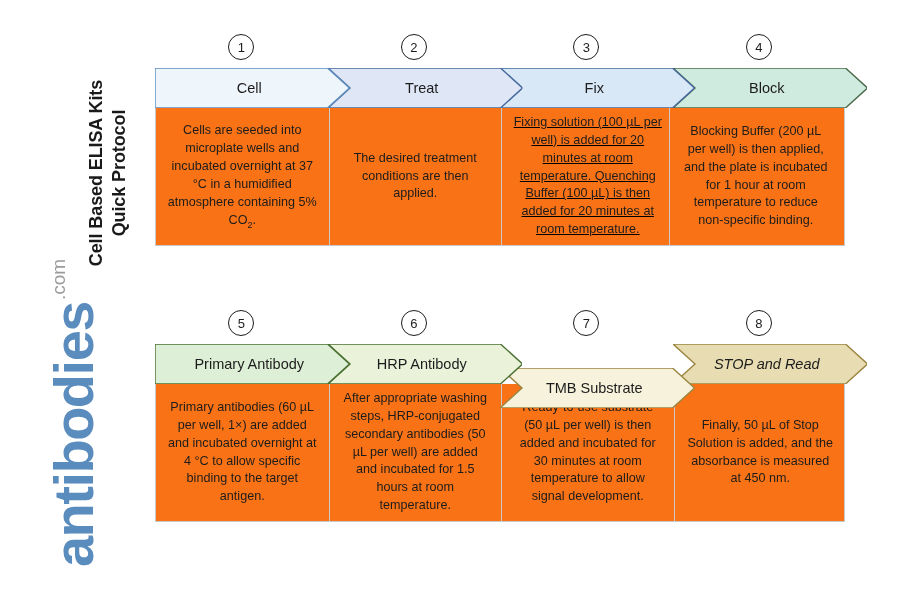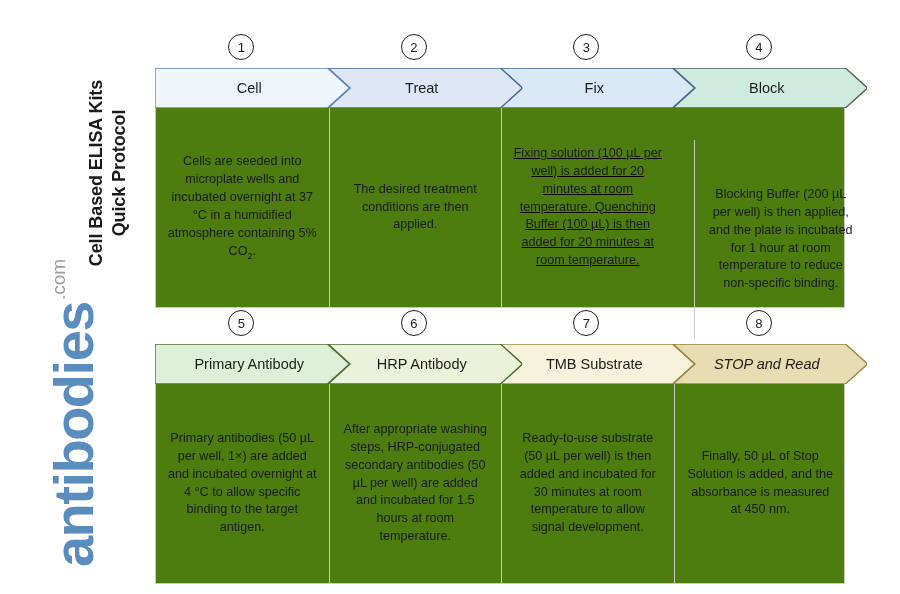--- a/index.html
+++ b/index.html
@@ -127,24 +127,24 @@
     font-size: 14.5px;
     color: #1c1c1c;
     text-align: center;
     padding-right: 6px;
     line-height: 1;
   }
 
   
   .desc-strip {
     position: relative;
-    height: 200px;
+    height: 138px;
     border: 1px solid #c9c9c9;
     border-top: none;
-    background: #4d7c0f;
+    background: #f97316;
   }
   .desc-cell {
     position: absolute;
     top: 0;
     height: 100%;
     padding: 14px 11px;
     display: flex;
     align-items: center;
     justify-content: center;
     border-left: 1px solid #c9c9c9;
@@ -210,21 +210,21 @@
     <div class="desc-strip">
         <div class="desc-cell" style="left: 0px; width: 172.5px;">
           <div class="desc-text">Cells are seeded into microplate wells and incubated overnight at 37 °C in a humidified atmosphere containing 5% CO<sub>2</sub>.</div>
         </div>
         <div class="desc-cell" style="left: 172.5px; width: 172.5px; align-items: center;">
           <div class="desc-text">The desired treatment conditions are then applied.</div>
         </div>
         <div class="desc-cell" style="left: 345px; width: 172.5px; text-decoration: underline;">
           <div class="desc-text">Fixing solution (100 µL per well) is added for 20 minutes at room temperature. Quenching Buffer (100 µL) is then added for 20 minutes at room temperature.</div>
         </div>
-        <div class="desc-cell" style="left: 538px; width: 172.5px; margin-top: 32px;">
+        <div class="desc-cell" style="left: 513px; width: 172.5px;">
           <div class="desc-text">Blocking Buffer (200 µL per well) is then applied, and the plate is incubated for 1 hour at room temperature to reduce non-specific binding.</div>
         </div>
       </div>
   </div>
 
   <div class="flow-row" id="row2">
     <div class="num-strip">
         <div class="num-circle" style="left: 73.25px;">5</div>
         <div class="num-circle" style="left: 245.75px;">6</div>
         <div class="num-circle" style="left: 418.25px;">7</div>
@@ -236,36 +236,36 @@
             <polygon points="0,0 172.5,0 194.5,20 172.5,40 0,40 0,20" fill="#ddefd6" stroke="#4b7033" stroke-width="1.4" vector-effect="non-scaling-stroke"></polygon>
           </svg>
           <span class="chev-label">Primary Antibody</span>
         </div>
         <div class="chev" style="left: 172.5px; width: 194.5px; z-index: 3;">
           <svg viewBox="0 0 194.5 40" preserveAspectRatio="none">
             <polygon points="0,0 172.5,0 194.5,20 172.5,40 0,40 22,20" fill="#eaf2da" stroke="#4b7033" stroke-width="1.4" vector-effect="non-scaling-stroke"></polygon>
           </svg>
           <span class="chev-label">HRP Antibody</span>
         </div>
-        <div class="chev" style="left: 345px; width: 194.5px; z-index: 2;">
+        <div class="chev" style="left: 345px; width: 194.5px; z-index: 2; margin-top: 24px;">
           <svg viewBox="0 0 194.5 40" preserveAspectRatio="none">
             <polygon points="0,0 172.5,0 194.5,20 172.5,40 0,40 22,20" fill="#f6f2dc" stroke="#9b8540" stroke-width="1.4" vector-effect="non-scaling-stroke"></polygon>
           </svg>
           <span class="chev-label">TMB Substrate</span>
         </div>
         <div class="chev" style="left: 517.5px; width: 194.5px; z-index: 1; font-style: italic;">
           <svg viewBox="0 0 194.5 40" preserveAspectRatio="none">
             <polygon points="0,0 172.5,0 194.5,20 172.5,40 0,40 22,20" fill="#e7dcb2" stroke="#9b8540" stroke-width="1.4" vector-effect="non-scaling-stroke"></polygon>
           </svg>
           <span class="chev-label">STOP and Read</span>
         </div>
       </div>
     <div class="desc-strip">
         <div class="desc-cell" style="left: 0px; width: 172.5px;">
-          <div class="desc-text">Primary antibodies (50 µL per well, 1×) are added and incubated overnight at 4 °C to allow specific binding to the target antigen.</div>
+          <div class="desc-text">Primary antibodies (60 µL per well, 1×) are added and incubated overnight at 4 °C to allow specific binding to the target antigen.</div>
         </div>
         <div class="desc-cell" style="left: 172.5px; width: 172.5px;">
           <div class="desc-text">After appropriate washing steps, HRP-conjugated secondary antibodies (50 µL per well) are added and incubated for 1.5 hours at room temperature.</div>
         </div>
         <div class="desc-cell" style="left: 345px; width: 172.5px;">
           <div class="desc-text">Ready-to-use substrate (50 µL per well) is then added and incubated for 30 minutes at room temperature to allow signal development.</div>
         </div>
         <div class="desc-cell" style="left: 517.5px; width: 172.5px;">
           <div class="desc-text">Finally, 50 µL of Stop Solution is added, and the absorbance is measured at 450 nm.</div>
         </div>

